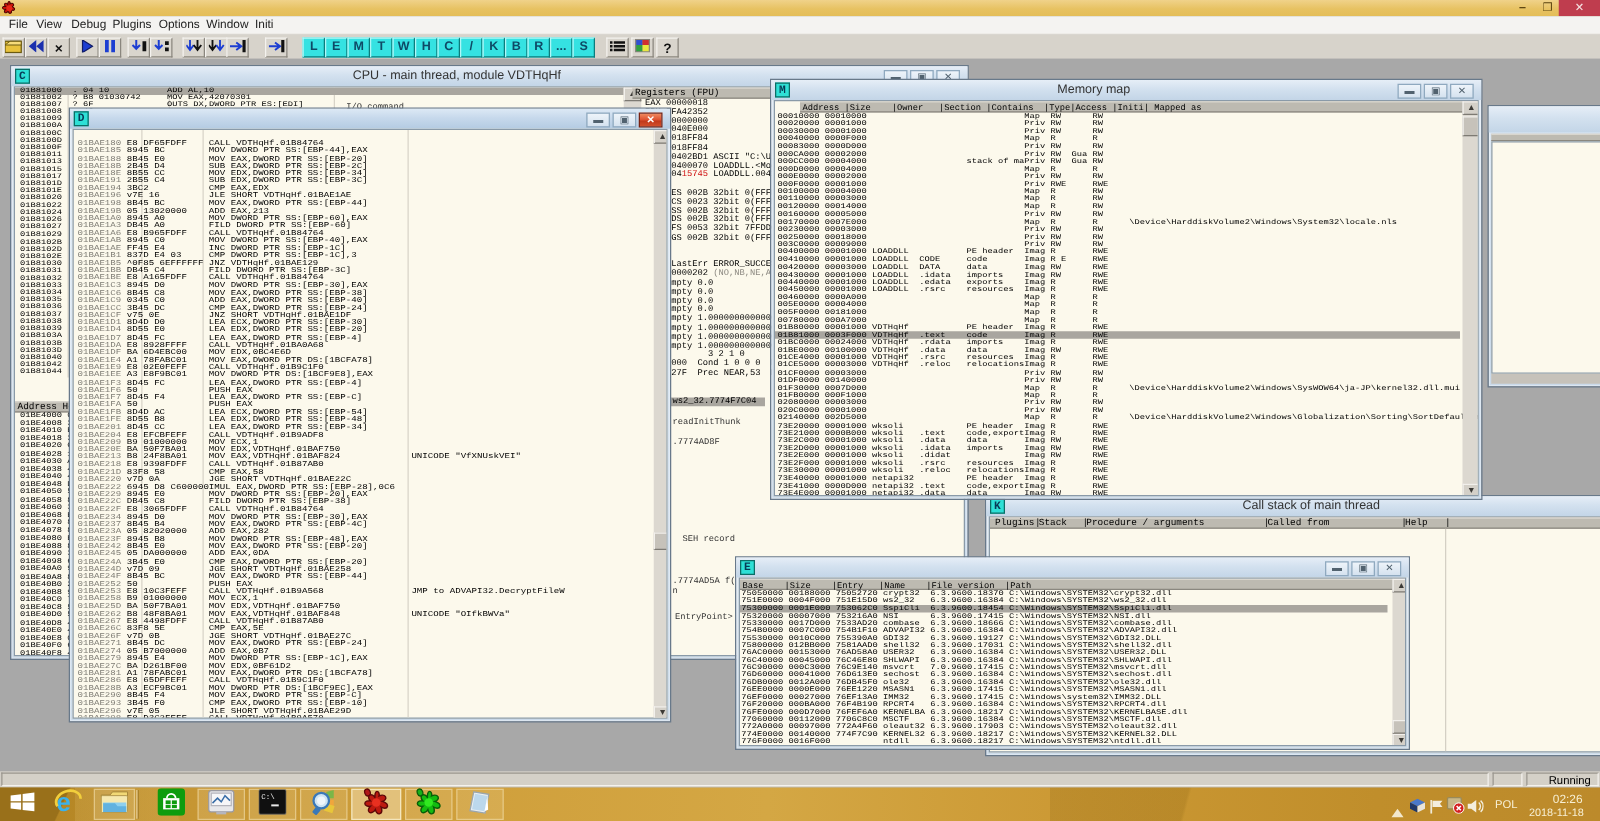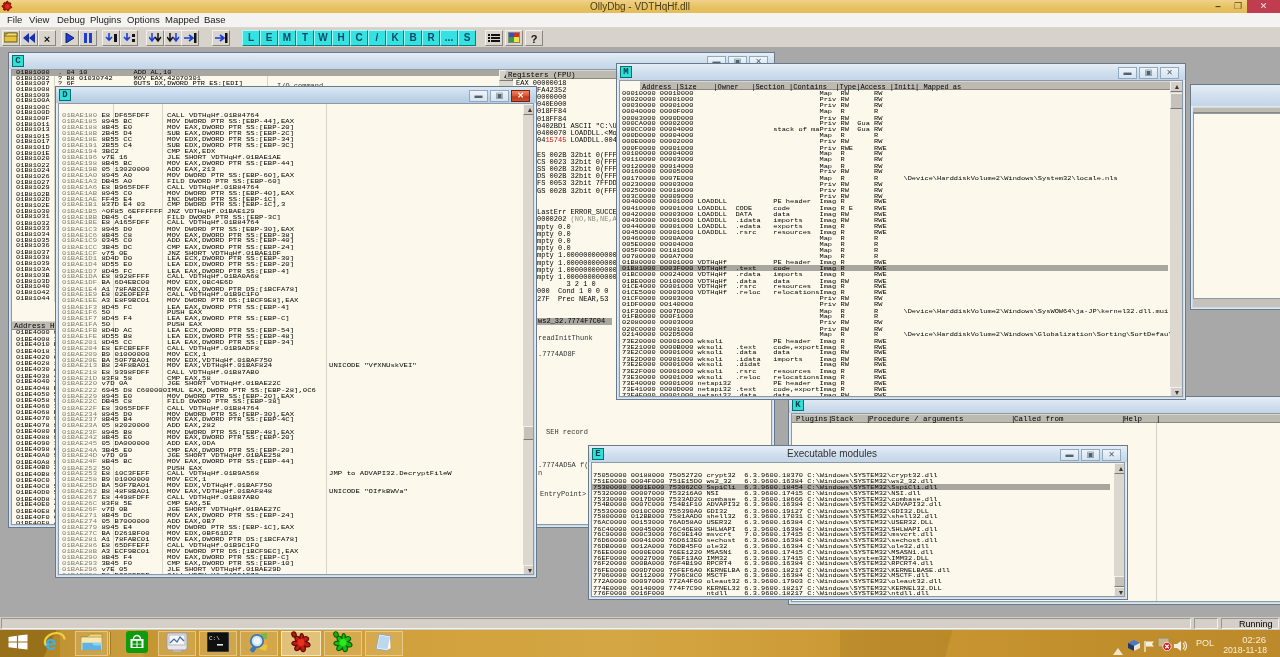--- a/index.html
+++ b/index.html
@@ -61,33 +61,32 @@
 .tkopen{border:1px solid rgba(245,228,180,.55);background:rgba(255,240,205,.14);}
 .tkactive{border:1px solid #f4e6bd;background:rgba(255,244,214,.42);}
 .tray{position:absolute;color:#f7efd3;}
 </style></head>
 <body>
 <div id="titlebar">
  <div style="position:absolute;left:1px;top:0px;"><svg width="14" height="14" viewBox="0 0 14 14">
         <path d="M11 2 C12.5 2 13 4 12.6 5.5 C14 4.8 16.5 4.5 17.5 6 C18.5 7.6 16.8 9.2 15.2 9.6 C17 10.2 19.5 11.5 19 13.5 C18.5 15.4 15.8 14.9 14.2 14 C14.8 15.8 15 18.3 13.2 19 C11.4 19.7 10.2 17.6 9.8 15.9 C8.8 17.4 6.8 19 5.2 17.9 C3.7 16.8 4.8 14.6 6 13.4 C4.2 13.6 1.8 13 1.8 11.2 C1.8 9.4 4.2 9 5.9 9.2 C4.8 7.9 4 5.8 5.5 4.8 C6.9 3.9 8.6 5.3 9.4 6.6 C9.4 4.9 9.6 2 11 2 Z" fill="#c81408" stroke="#500404" stroke-width="1.5" transform="scale(0.56) translate(0,0)"></path>
         <circle cx="6.5" cy="6.5" r="2.4" fill="#e82818"></circle>
       </svg></div>
- <div id="titletext">OllyDbg - VDTHqHf.dll</div>
  <div style="position:absolute;right:52px;top:1px;width:20px;text-align:center;color:#5a4410;font-size:10px;font-weight:bold;">–</div>
  <div style="position:absolute;right:32px;top:1px;width:20px;text-align:center;color:#5a4410;font-size:9px;">❐</div>
  <div style="position:absolute;right:0;top:0;width:33px;height:13px;background:#bf3d4e;color:#f6e3e3;text-align:center;font-size:9px;line-height:13px;">✕</div>
 </div>
 <div id="menubar">
     <span style="left:7px">File</span>
     <span style="left:29px">View</span>
     <span style="left:57px">Debug</span>
     <span style="left:90px">Plugins</span>
     <span style="left:127px">Options</span>
-    <span style="left:165px">Mapped</span>
-    <span style="left:204px">Base</span>
+    <span style="left:165px">Window</span>
+    <span style="left:204px">Initi</span>
   </div>
 <div id="toolbar">
     <div class="tbtn" style="left:2px"><svg width="14" height="12" viewBox="0 0 14 12">
         <rect x="0" y="2" width="13" height="9" fill="#e8c23c" stroke="#6b5a10" stroke-width="1"></rect>
         <path d="M0 5 L4 2 L13 2 L13 5 Z" fill="#f6dc7a" stroke="#6b5a10" stroke-width="0.8"></path>
       </svg></div>
     <div class="tbtn" style="left:20px"><svg width="12" height="10" viewBox="0 0 12 10">
         <path d="M6 0 L0 5 L6 10 Z" fill="#1a2fae"></path>
         <path d="M12 0 L6 5 L12 10 Z" fill="#1a2fae"></path>
       </svg></div>
@@ -152,20 +151,21 @@
     <div class="lbtn" style="left:404px">B</div>
     <div class="lbtn" style="left:422px">R</div>
     <div class="lbtn" style="left:440px">...</div>
     <div class="lbtn" style="left:458px">S</div>
   </div>
 <div class="abs" style="left:0;top:47px;width:1280px;height:570px;background:#a8a8a8;"></div>
 
 <div class="win" id="cpuwin" style="left:8px;top:52px;width:767px;height:476px;">
  <div class="wtitle">
       <div class="wicon">C</div>
+  <div style="position:absolute;left:28px;right:80px;top:2px;text-align:center;">CPU - main thread, module VDTHqHf</div>
   <div class="wbtns" style="right:6px"><div class="wb"><span class="g">▬</span></div><div class="wb"><span class="g">▣</span></div><div class="wb "><span class="g">✕</span></div></div>
  </div>
  <div class="content" style="left:2px;top:16px;right:2px;bottom:2px;overflow:hidden;">
    <div class="abs" style="left:42px;top:0;height:232px;width:1px;background:#d8d4c8;"></div>
    <div class="abs" style="left:123px;top:0;height:18px;width:1px;background:#d8d4c8;"></div>
    <div class="abs" style="left:255px;top:0;height:18px;width:1px;background:#d8d4c8;"></div>
    <div class="selrow" style="left:0;top:0px;width:487px;height:6px;"></div>
    <pre style="position:absolute;left:4px;top:0px;font-size:7px;line-height:7.2px;transform:scale(1,0.805);color:#000;">01B81000  . 04 10           ADD AL,10
 01B81002  ? B8 01030742     MOV EAX,42070301
 01B81007  ? 6F              OUTS DX,DWORD PTR ES:[EDI]</pre>
@@ -289,20 +289,21 @@
 <div class="win" style="left:1190px;top:84px;width:100px;height:226px;">
  <div class="wtitle" style="height:21px;"></div>
  <div class="hdr" style="left:2px;top:22px;right:2px;height:6px;"></div>
  <div class="content" style="left:2px;top:28px;right:2px;bottom:10px;"></div>
  <div class="abs" style="left:2px;bottom:2px;right:2px;height:8px;background:#c6c2ba;"></div>
 </div>
 
 <div class="win" style="left:788px;top:396px;width:612px;height:209px;">
  <div class="wtitle">
       <div class="wicon">K</div>
+  <div style="position:absolute;left:30px;width:460px;top:2px;text-align:center;">Call stack of main thread</div>
  </div>
  <div class="content" style="left:2px;top:16px;right:2px;bottom:2px;">
   <div class="hdr mono" style="left:0;top:0;right:0;height:9px;font-size:7.5px;line-height:8px;">
    <span style="position:absolute;left:4px;">Plugins</span>
    <span style="position:absolute;left:39px;">Stack</span>
    <span style="position:absolute;left:77px;">Procedure / arguments</span>
    <span style="position:absolute;left:222px;">Called from</span>
    <span style="position:absolute;left:332px;">Help</span>
    <span style="position:absolute;left:36px;top:0;">|</span>
         <span style="position:absolute;left:74px;top:0;">|</span>
@@ -310,20 +311,21 @@
         <span style="position:absolute;left:329px;top:0;">|</span>
         <span style="position:absolute;left:364px;top:0;">|</span>
   </div>
   <div class="abs" style="left:364px;top:9px;bottom:0;width:1px;background:#d4d0c4;"></div>
  </div>
 </div>
 
 <div class="win" style="left:616px;top:63px;width:570px;height:337px;">
  <div class="wtitle">
       <div class="wicon">M</div>
+  <div style="position:absolute;left:28px;right:80px;top:2px;text-align:center;">Memory map</div>
   <div class="wbtns" style="right:6px"><div class="wb"><span class="g">▬</span></div><div class="wb"><span class="g">▣</span></div><div class="wb "><span class="g">✕</span></div></div>
  </div>
  <div class="content" style="left:2px;top:16px;right:2px;bottom:2px;overflow:hidden;">
   <div class="hdr mono" style="left:0;top:0;right:0;height:9px;font-size:7.5px;line-height:8px;margin-left:20px;">
     <pre style="position:absolute;left:2px;top:0.5px;font-size:7px;">Address |Size    |Owner   |Section |Contains  |Type|Access |Initi| Mapped as</pre>
   </div>
   <div class="selrow" style="left:0;top:184px;right:14px;height:6px;"></div>
   <pre style="position:absolute;left:2px;top:10px;font-size:7px;line-height:7.4px;transform:scale(1,0.815);color:#000;">00010000 00010000                              Map  RW      RW     
 00020000 00001000                              Priv RW      RW     
 00030000 00001000                              Priv RW      RW     
@@ -380,24 +382,26 @@
   <div class="sb" style="left:550px;top:0px;width:14px;height:317px"></div>
       <div class="sbar" style="left:550px;top:0px;width:14px;height:11px;line-height:9px;">▲</div>
       <div class="sbar" style="left:550px;top:306px;width:14px;height:11px;line-height:9px;">▼</div>
       <div class="sth" style="left:550px;top:12px;width:14px;height:16px"></div>
  </div>
 </div>
 
 <div class="win" style="left:588px;top:445px;width:540px;height:155px;">
  <div class="wtitle">
       <div class="wicon">E</div>
-  <div style="position:absolute;left:28px;right:80px;top:2px;text-align:center;">Executable modules</div>
   <div class="wbtns" style="right:6px"><div class="wb"><span class="g">▬</span></div><div class="wb"><span class="g">▣</span></div><div class="wb "><span class="g">✕</span></div></div>
  </div>
  <div class="content" style="left:2px;top:16px;right:2px;bottom:2px;overflow:hidden;">
+  <div class="hdr mono" style="left:0;top:0;right:0;height:9px;font-size:7.5px;line-height:8px;">
+    <pre style="position:absolute;left:2px;top:0.5px;font-size:7px;">Base    |Size    |Entry   |Name    |File version  |Path</pre>
+  </div>
   <div class="selrow" style="left:0;top:21px;right:14px;height:6px;"></div>
   <pre style="position:absolute;left:1px;top:10px;font-size:7px;line-height:7.3px;transform:scale(1,0.81);color:#000;">75050000 00188000 75052720 crypt32  6.3.9600.18370 C:\Windows\SYSTEM32\crypt32.dll
 751E0000 0004F000 751E15D0 ws2_32   6.3.9600.16384 C:\Windows\SYSTEM32\ws2_32.dll
 75300000 0001E000 753062C0 SspiCli  6.3.9600.18454 C:\Windows\SYSTEM32\SspiCli.dll
 75320000 00007000 753216A0 NSI      6.3.9600.17415 C:\Windows\SYSTEM32\NSI.dll
 75330000 0017D000 7533AD20 combase  6.3.9600.18666 C:\Windows\SYSTEM32\combase.dll
 754B0000 0007C000 754B1F10 ADVAPI32 6.3.9600.16384 C:\Windows\SYSTEM32\ADVAPI32.dll
 75530000 0010C000 755390A0 GDI32    6.3.9600.19127 C:\Windows\SYSTEM32\GDI32.DLL
 75800000 012BB000 7581AAD0 shell32  6.3.9600.17031 C:\Windows\SYSTEM32\shell32.dll
 76AC0000 00153000 76AD58A0 USER32   6.3.9600.16384 C:\Windows\SYSTEM32\USER32.DLL

